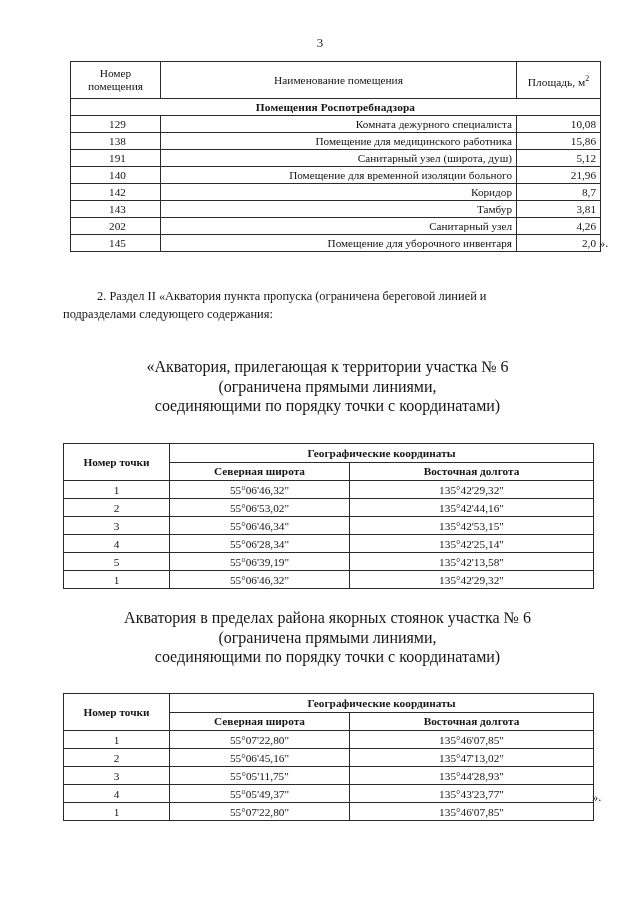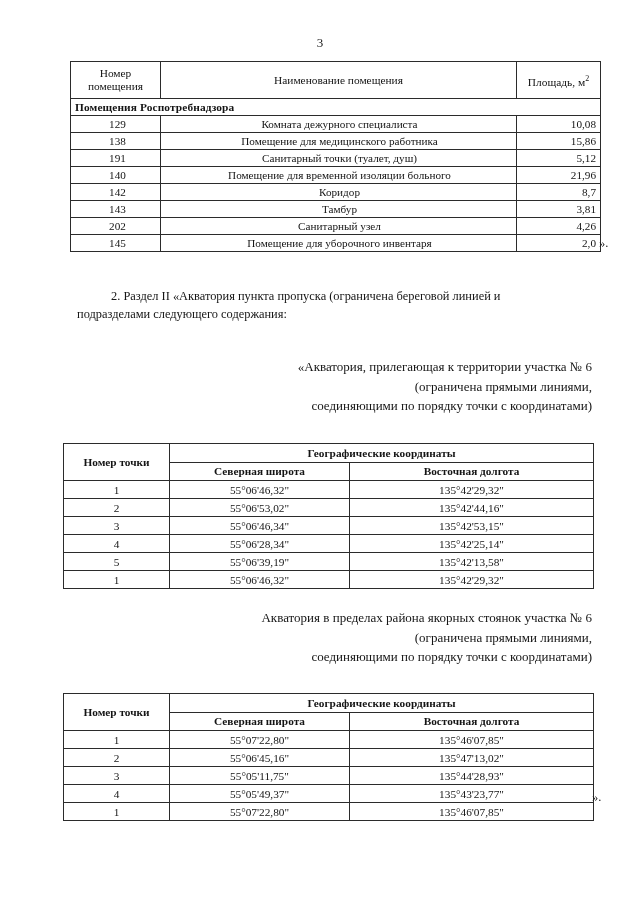--- a/index.html
+++ b/index.html
@@ -64,69 +64,69 @@
   table.table-premises col.c-name   { width: 356px; }
   table.table-premises col.c-area   { width: 84px; }
 
   table.table-premises thead td {
     text-align: center;
     height: 36px;
     line-height: 13px;
     font-size: 11.4px;
   }
   table.table-premises td.section-row {
-    text-align: left;
+    text-align: center;
     font-weight: bold;
     height: 16px;
     font-size: 11.4px;
     letter-spacing: 0.1px;
   }
   table.table-premises tbody td {
     height: 16px;
     line-height: 15px;
   }
   table.table-premises td.cell-num  { text-align: center; padding-left: 8px; }
-  table.table-premises td.cell-name { text-align: center; padding-left: 6px; }
+  table.table-premises td.cell-name { text-align: right; padding-left: 6px; }
   table.table-premises td.cell-area { text-align: right; }
   .sup-unit { font-size: 8px; vertical-align: super; }
 
   
   .closing-quote {
     position: absolute;
     font-size: 12.5px;
     color: #1a1a1a;
   }
   .quote-after-table1 { left: 599px; top: 236px; }
   .quote-after-table3 { left: 592px; top: 790px; }
 
   
   .para-block {
     position: absolute;
-    left: 77px;
+    left: 63px;
     top: 288px;
     width: 529px;
     font-size: 12.4px;
     line-height: 17.6px;
     text-align: justify;
     color: #151515;
   }
   .para-block p {
     margin: 0;
   }
   .para-indent {
     text-indent: 34px;
   }
 
   
   .caption {
     position: absolute;
     left: 63px;
     width: 529px;
-    text-align: right;
-    font-size: 13px;
+    text-align: center;
+    font-size: 16px;
     line-height: 19.5px;
     color: #151515;
   }
   .caption-1 { top: 357px; }
   .caption-2 { top: 608px; }
   .caption div { white-space: nowrap; }
 
   
   .table-coords-wrap {
     position: absolute;
@@ -195,21 +195,21 @@
             <td class="cell-name">Комната дежурного специалиста</td>
             <td class="cell-area">10,08</td>
           </tr>
           <tr>
             <td class="cell-num">138</td>
             <td class="cell-name">Помещение для медицинского работника</td>
             <td class="cell-area">15,86</td>
           </tr>
           <tr>
             <td class="cell-num">191</td>
-            <td class="cell-name">Санитарный точки (туалет, душ)</td>
+            <td class="cell-name">Санитарный узел (широта, душ)</td>
             <td class="cell-area">5,12</td>
           </tr>
           <tr>
             <td class="cell-num">140</td>
             <td class="cell-name">Помещение для временной изоляции больного</td>
             <td class="cell-area">21,96</td>
           </tr>
           <tr>
             <td class="cell-num">142</td>
             <td class="cell-name">Коридор</td>

